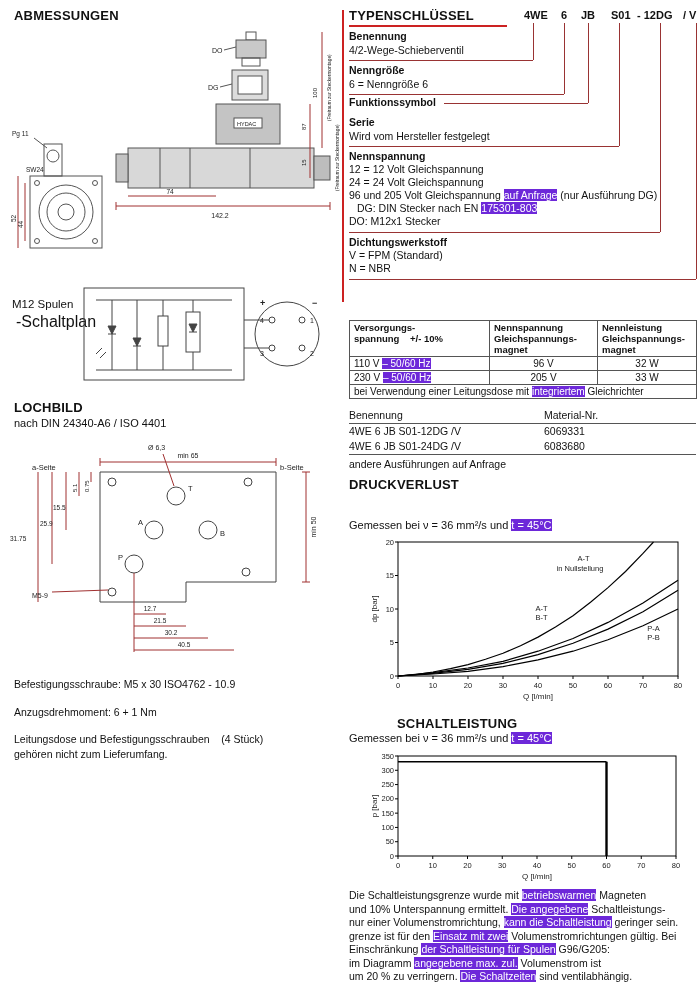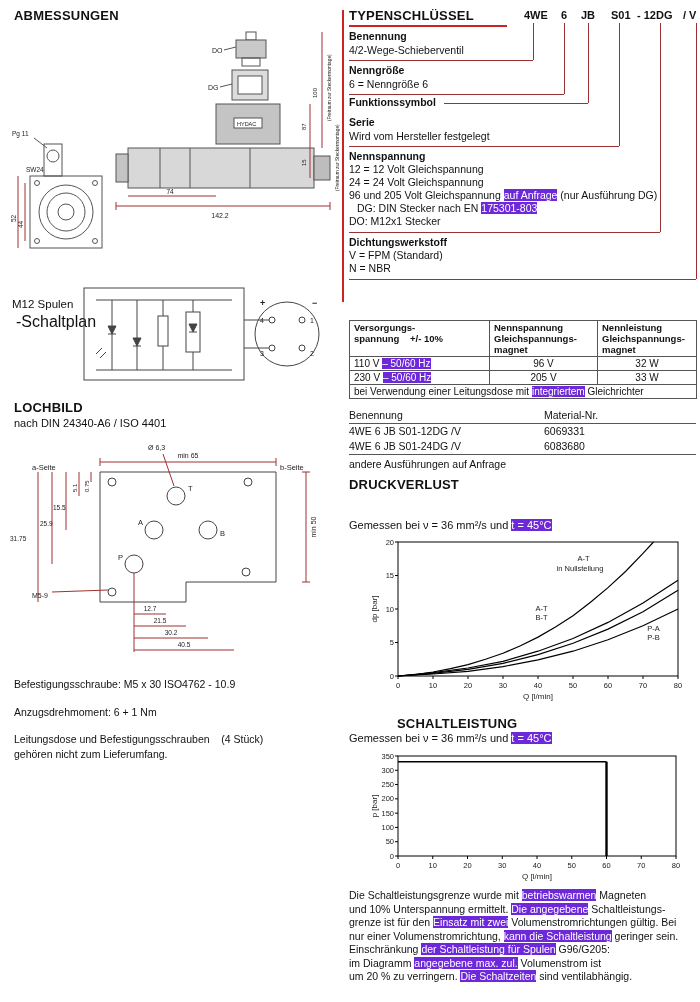--- a/index.html
+++ b/index.html
@@ -377,20 +377,20 @@
       <text x="26" y="10.5" text-anchor="end" font-size="7.5">350</text>
       <polyline points="30.0,13.7 238.5,13.7" fill="none" stroke="#000" stroke-width="1.4"></polyline>
       <polyline points="238.5,13.7 238.5,108.0" fill="none" stroke="#000" stroke-width="2.4"></polyline>
       <text x="169" y="131" text-anchor="middle" font-size="8">Q [l/min]</text>
       <text x="9" y="58" text-anchor="middle" font-size="8" transform="rotate(-90 9 58)">p [bar]</text>
     </svg>
 
   <div class="abs" style="left:349px;top:889px;width:348px;">
     <div class="para-line"><span>Die Schaltleistungsgrenze wurde mit </span><span class="hl">betriebswarmen</span><span> Magneten</span></div>
     <div class="para-line"><span>und 10% Unterspannung ermittelt. </span><span class="hl">Die angegebene</span><span> Schaltleistungs-</span></div>
+    <div class="para-line"><span>nur einer Volumenstromrichtung, </span><span class="hl">kann die Schaltleistung</span><span> geringer sein.</span></div>
     <div class="para-line"><span>grenze ist für den </span><span class="hl">Einsatz mit zwei</span><span> Volumenstromrichtungen gültig. Bei</span></div>
-    <div class="para-line"><span>nur einer Volumenstromrichtung, </span><span class="hl">kann die Schaltleistung</span><span> geringer sein.</span></div>
     <div class="para-line"><span>Einschränkung </span><span class="hl">der Schaltleistung für Spulen</span><span> G96/G205:</span></div>
     <div class="para-line"><span>im Diagramm </span><span class="hl">angegebene max. zul.</span><span> Volumenstrom ist</span></div>
     <div class="para-line"><span>um 20 % zu verringern. </span><span class="hl">Die Schaltzeiten</span><span> sind ventilabhängig.</span></div>
   </div>
 
 </div>
 
 </body></html>

